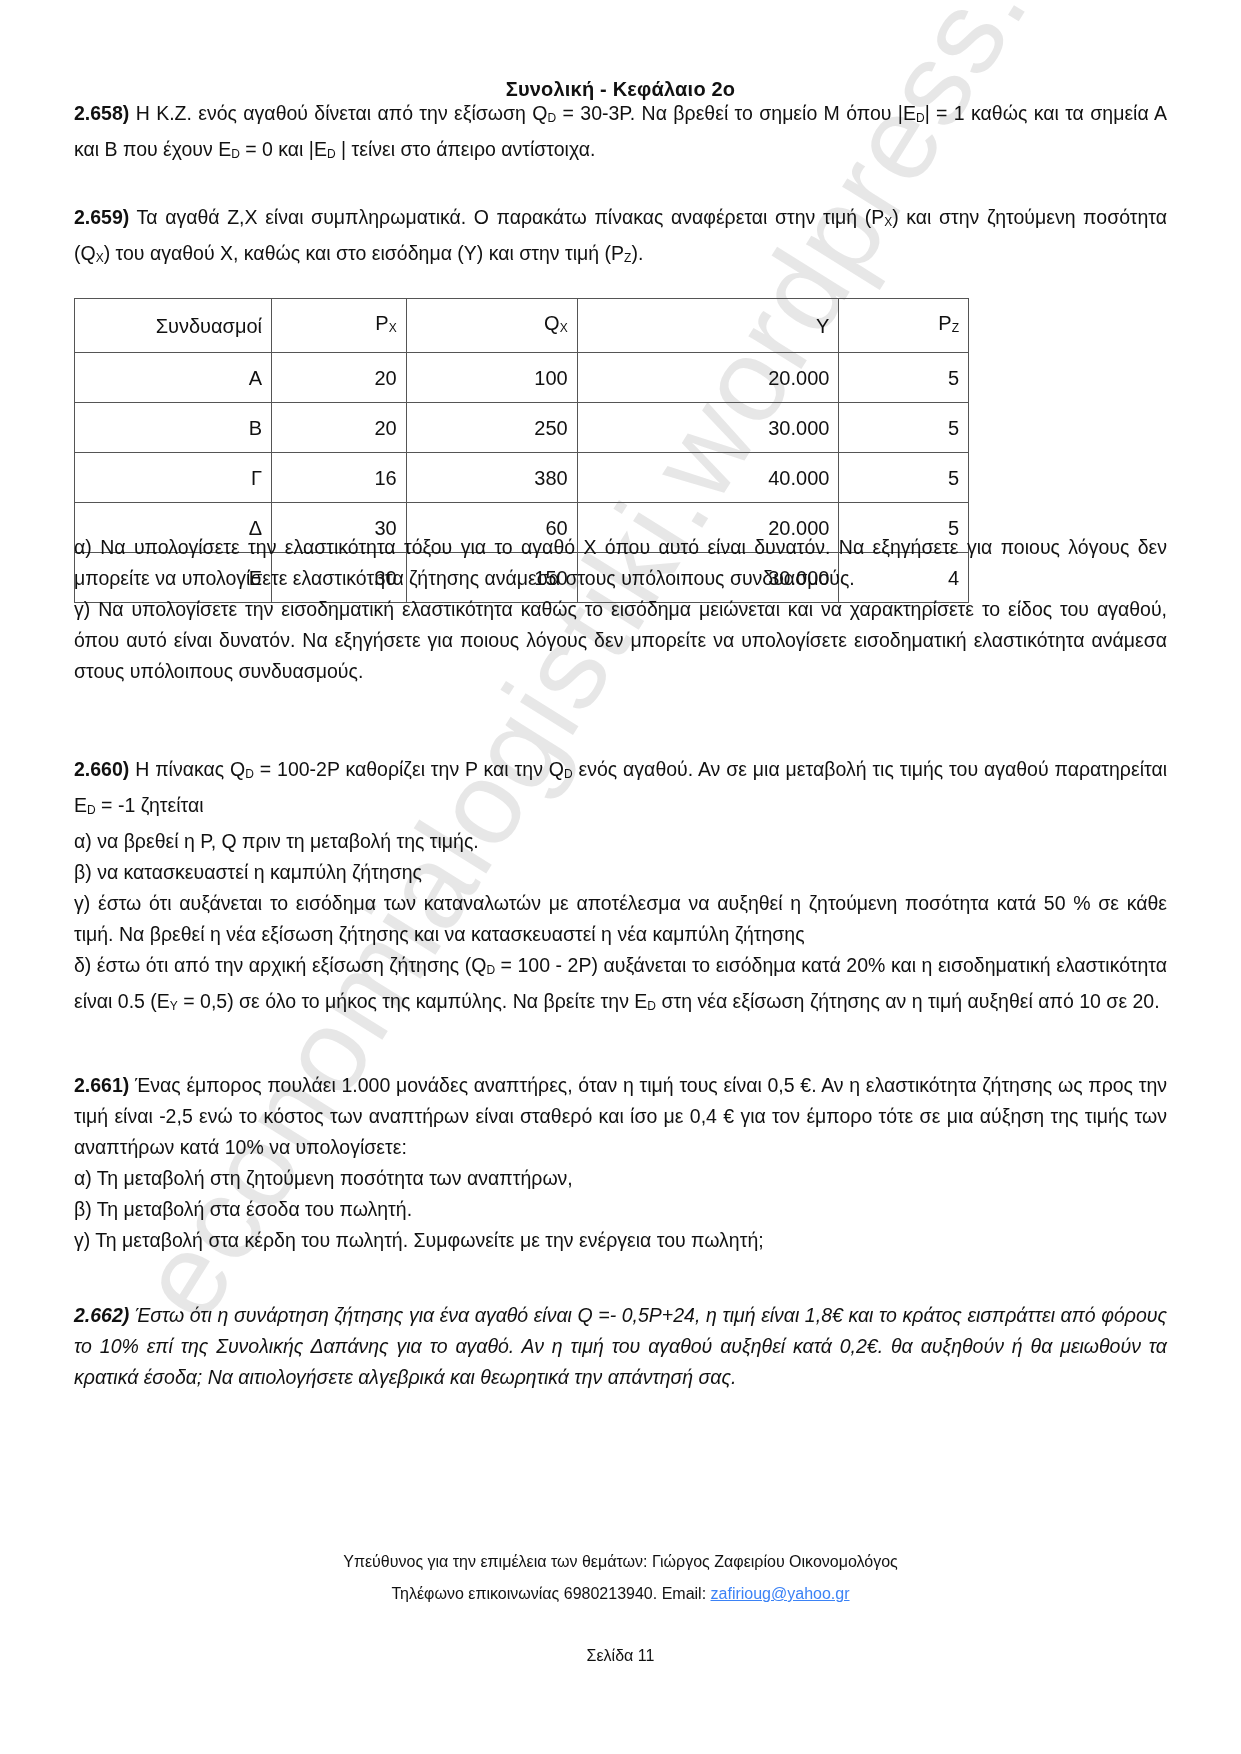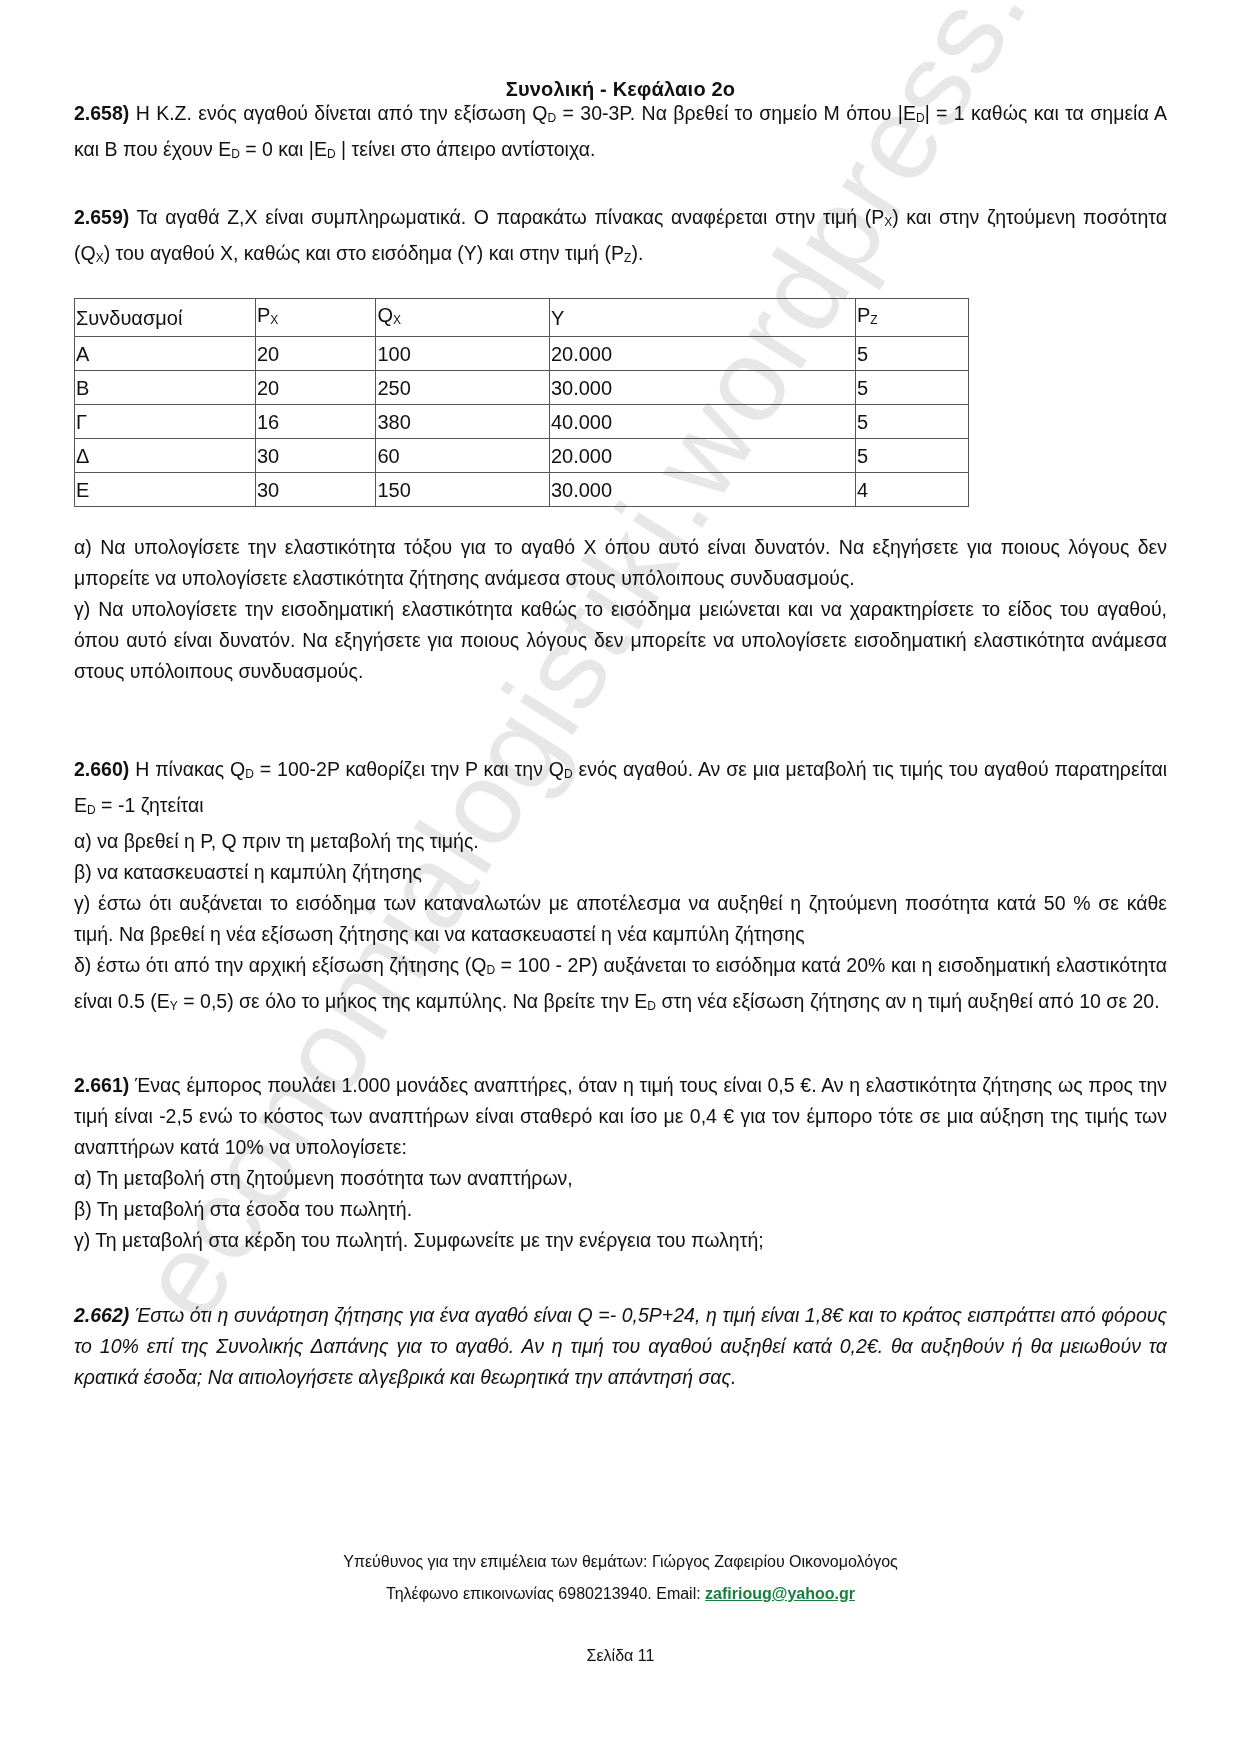--- a/index.html
+++ b/index.html
@@ -8,24 +8,24 @@
   .page { position:absolute; left:74px; top:0; width:1093px; }
   .title { position:absolute; left:0; width:1093px; top:78px; text-align:center;
            font-size:20px; font-weight:bold; letter-spacing:0.2px; }
   .para { position:absolute; left:0; width:1093px; font-size:19.5px; line-height:31px;
           text-align:justify; }
   .para p { margin:0; }
   .num { font-weight:bold; }
   sub { font-size:12px; vertical-align:-2px; }
   table.data { position:absolute; left:0; top:298px; width:895px; border-collapse:collapse;
                font-size:20px; }
-  table.data td { border:1.5px solid #555; height:31px; text-align:left; padding:1px; line-height:30px; }
+  table.data td { border:1.5px solid #555; height:31px; text-align:right; padding:9px; line-height:30px; }
   table.data td.c0 { width:178px; }
   .footer { position:absolute; left:0; width:1093px; text-align:center; font-size:16px; line-height:32px; }
-  .footer a { color:#15803d; text-decoration:underline;font-weight:bold; }
+  .footer a { color:#3b82f6; text-decoration:underline; }
   .watermark { position:absolute; left:40px; top:950px; font-size:118px; color:rgba(120,120,120,0.18);
                font-family:"Liberation Sans", sans-serif; transform:rotate(-58deg); transform-origin:left top;
                white-space:nowrap; pointer-events:none; letter-spacing:2px; }
   .watermark { left:110px; top:1270px; }
 </style>
 </head>
 <body>
 
 <div class="watermark">economialogistiki.wordpress.com/</div>
 

